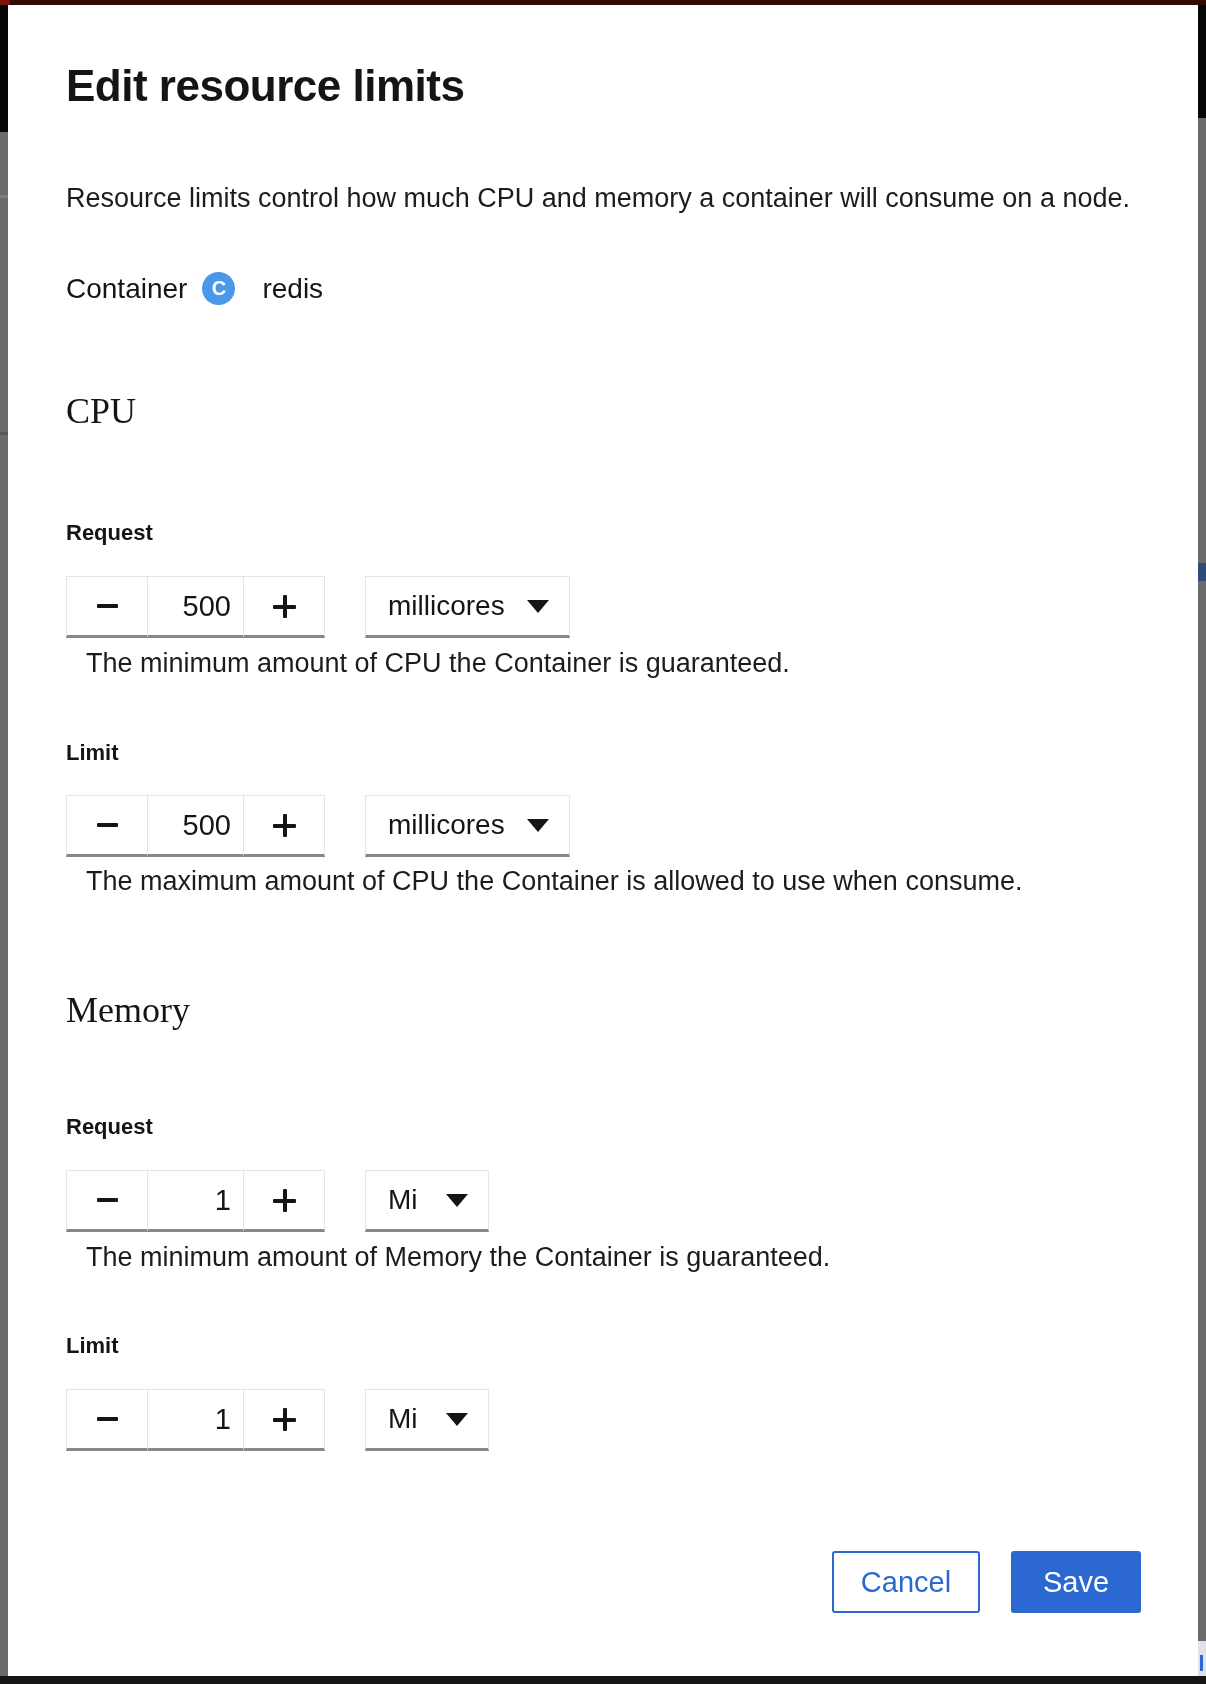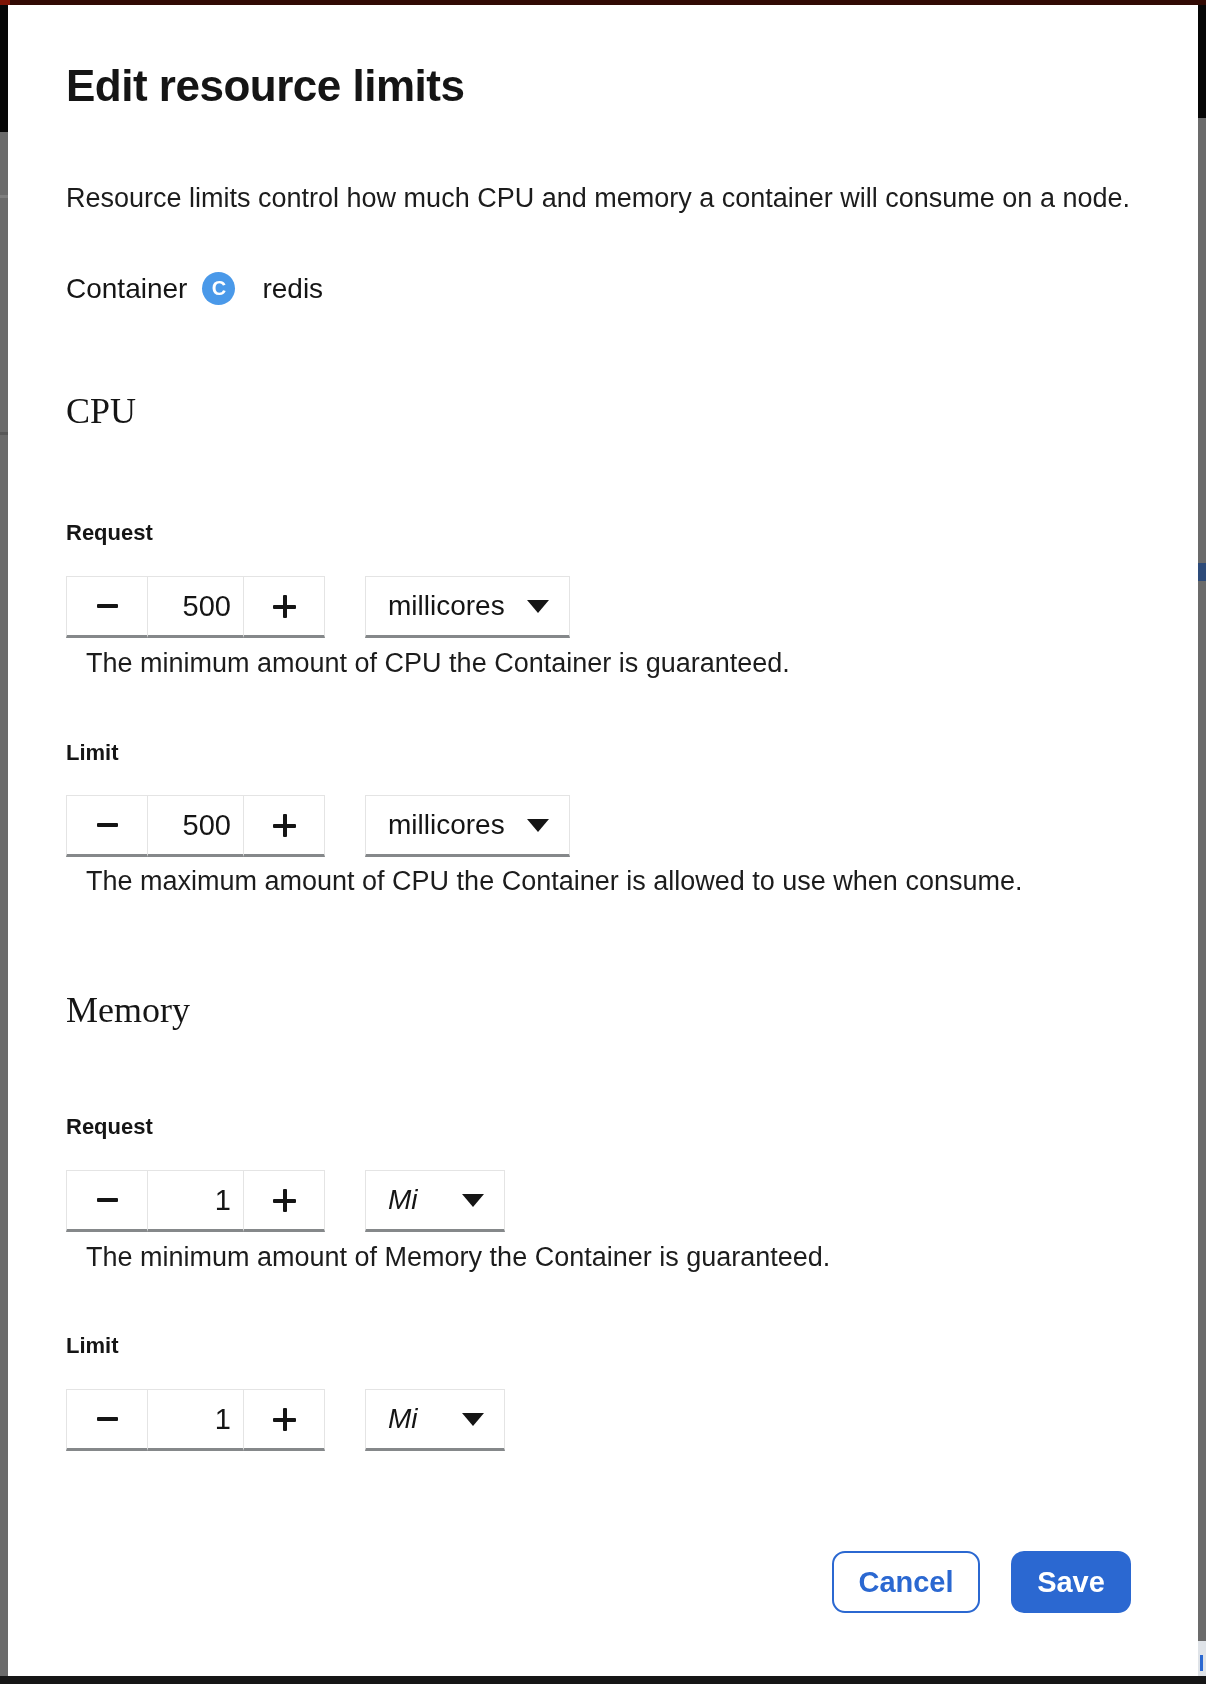--- a/index.html
+++ b/index.html
@@ -52,30 +52,30 @@
   .minus-bar{width:21px;height:4px;background:var(--text);border-radius:1px;display:block;}
   .plus-glyph{position:relative;width:23px;height:23px;display:block;}
   .plus-glyph::before{content:"";position:absolute;left:0;top:10px;width:23px;height:4px;background:var(--text);border-radius:1px;}
   .plus-glyph::after{content:"";position:absolute;left:10px;top:0;width:4px;height:23px;background:var(--text);border-radius:1px;}
   .step-input{width:97px;height:62px;border:1px solid var(--ctl-border);
               border-bottom:3px solid var(--ctl-bottom);font-family:"Liberation Sans",sans-serif;
               font-size:29px;color:var(--text);text-align:right;padding-right:12px;outline:none;background:#fff;}
   .unit-select{height:62px;margin-left:40px;background:#fff;border:1px solid var(--ctl-border);
                border-bottom:3px solid var(--ctl-bottom);display:flex;align-items:center;
                justify-content:space-between;padding:0 20px 0 22px;font-size:28px;color:var(--text);cursor:pointer;}
-  .unit-wide{width:205px;} .unit-narrow{width:140px;font-style:italic;}
+  .unit-wide{width:205px;} .unit-narrow{width:124px;}
   .caret-down{width:0;height:0;border-left:11px solid transparent;border-right:11px solid transparent;
               border-top:13px solid var(--text);display:block;}
   .fhelp{position:absolute;left:58px;font-size:27px;color:#1c1c1c;margin-left:20px;}
   .help1{top:643px;} .help2{top:861px;} .help3{top:1237px;} .help4{top:1456px;}
 
-  .btn{position:absolute;top:1546px;height:62px;border-radius:13px;font-family:"Liberation Sans",sans-serif;
-       font-size:29px;display:flex;align-items:center;justify-content:center;cursor:pointer;font-weight:bold;}
+  .btn{position:absolute;top:1546px;height:62px;border-radius:3px;font-family:"Liberation Sans",sans-serif;
+       font-size:29px;display:flex;align-items:center;justify-content:center;cursor:pointer;}
   .btn-cancel{left:824px;width:148px;background:#fff;border:2px solid var(--primary);color:var(--primary);}
-  .btn-save{left:1003px;width:120px;background:var(--primary);border:none;color:#fff;}
+  .btn-save{left:1003px;width:130px;background:var(--primary);border:none;color:#fff;}
 </style>
 </head>
 <body>
 
 <div class="canvas">
 
   <div class="edge-top">
     <div class="edge-top-accent"></div>
   </div>
   <div class="edge-left">

